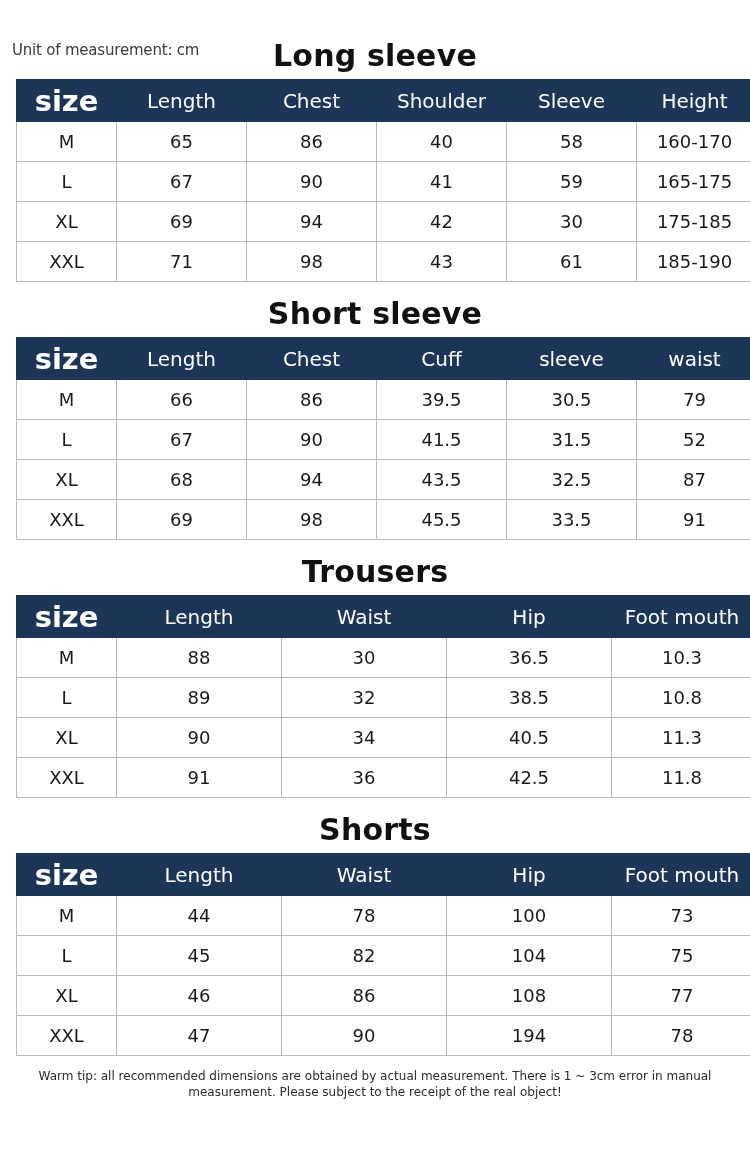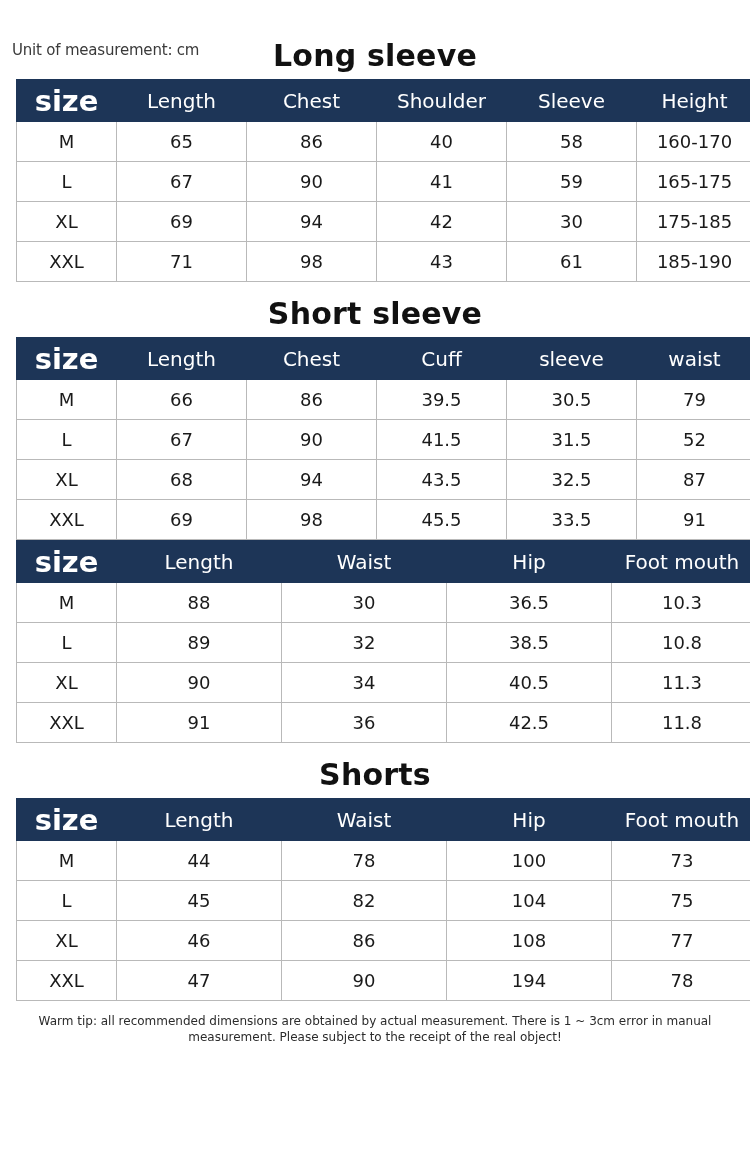--- a/index.html
+++ b/index.html
@@ -192,20 +192,21 @@
         <td class="size-cell">XXL</td>
         <td>69</td>
         <td>98</td>
         <td>45.5</td>
         <td>33.5</td>
         <td>91</td>
       </tr>
     </tbody>
   </table>
 
+  <div class="section-title title-other">Trousers</div>
   <table>
     <colgroup>
       <col style="width:100px">
         <col style="width:165px">
         <col style="width:165px">
         <col style="width:165px">
         <col style="width:141px">
     </colgroup>
     <thead>
       <tr>

